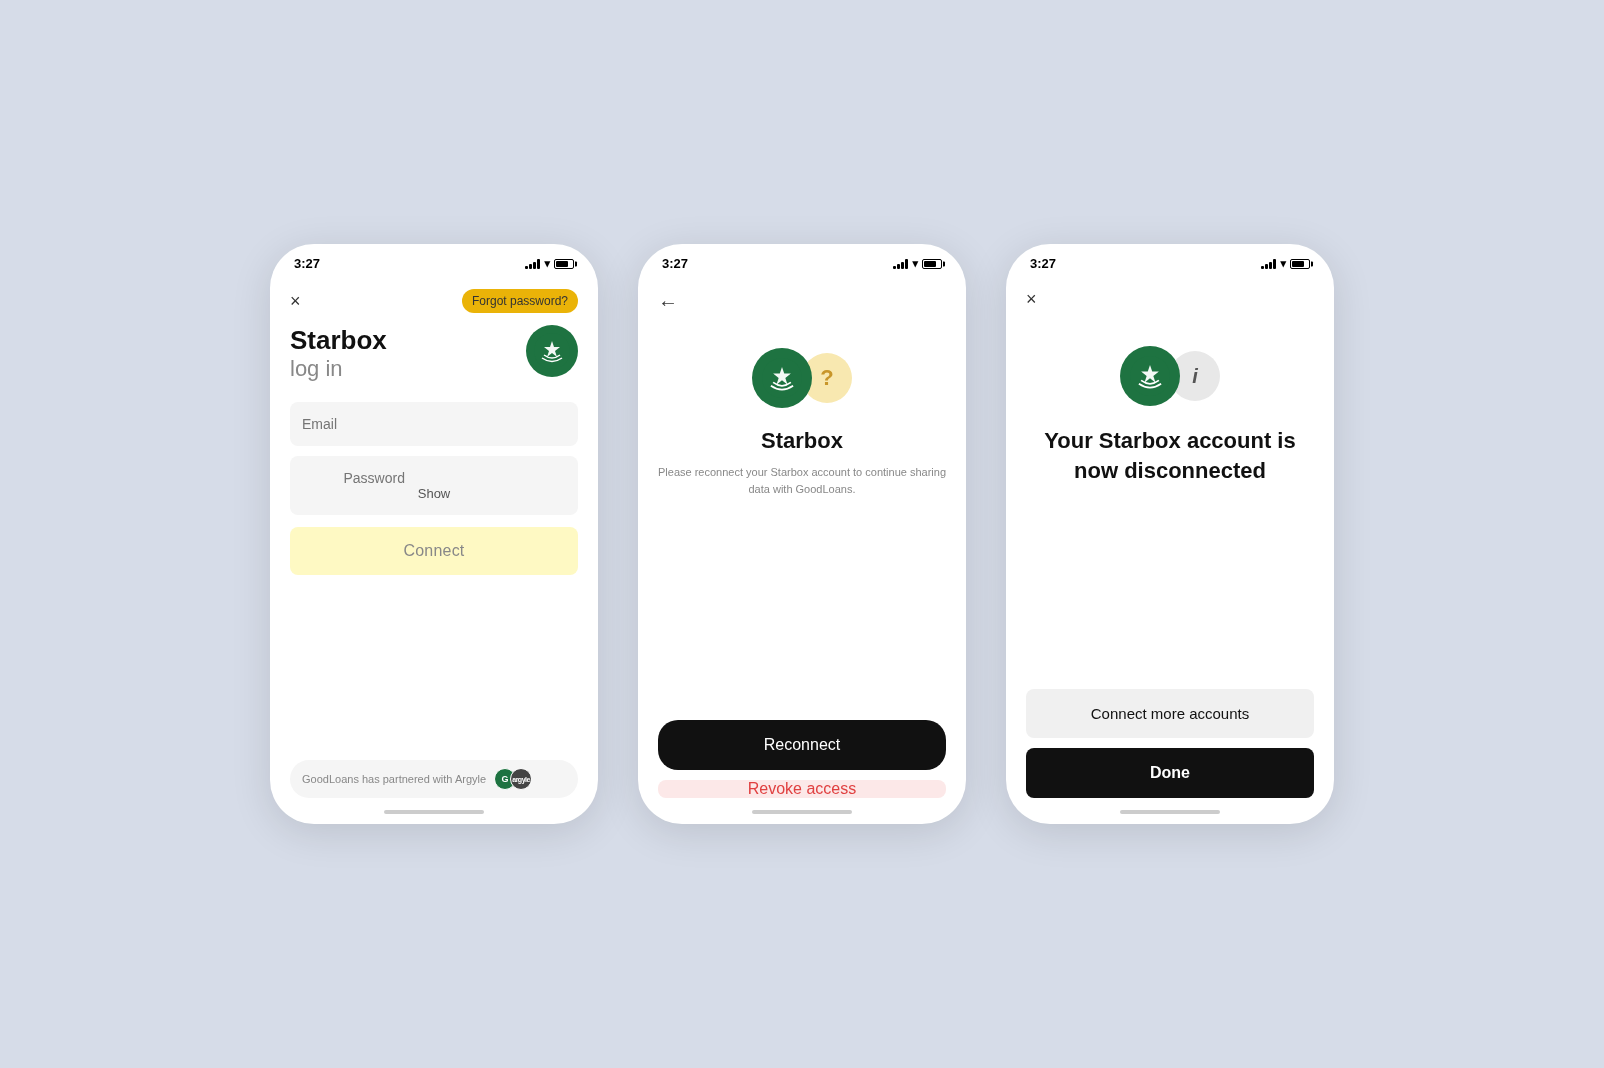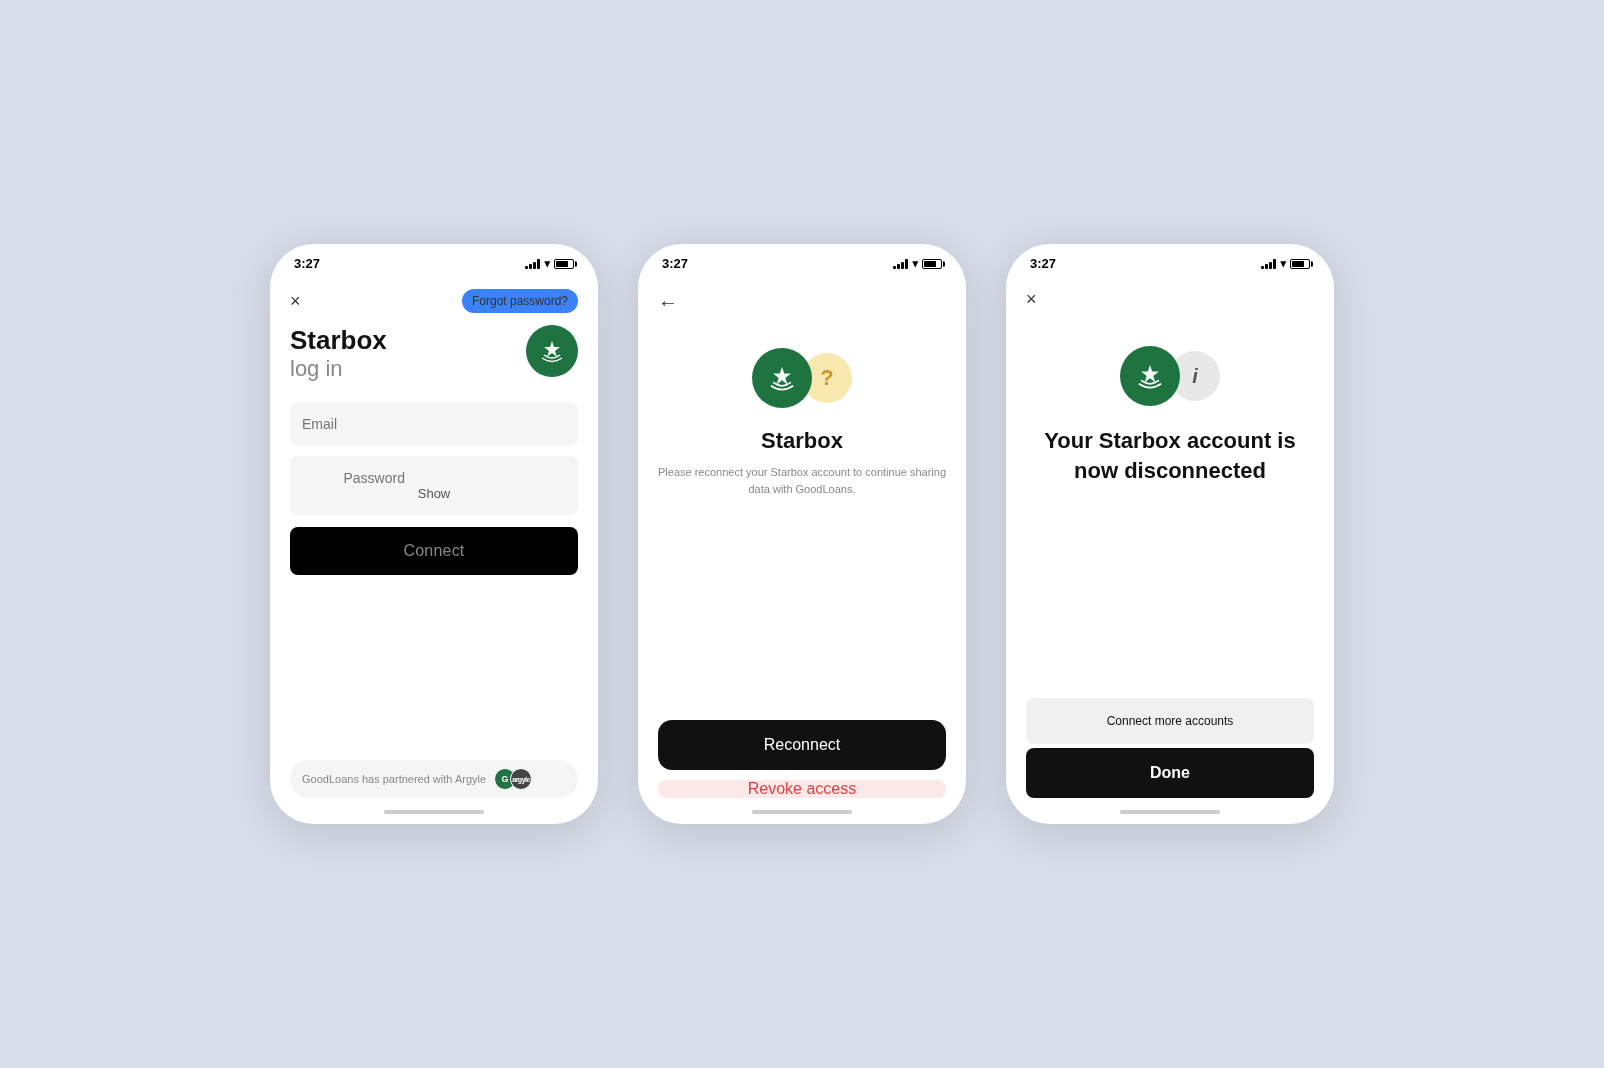--- a/index.html
+++ b/index.html
@@ -110,21 +110,21 @@
     }
     .close-btn {
       font-size: 18px;
       color: #333;
       cursor: pointer;
       font-weight: 300;
     }
     .forgot-btn {
       font-size: 12px;
       color: #333;
-      background: #3b82f6;
+      background: #eab308;
       border: none;
       padding: 5px 10px;
       border-radius: 14px;
       cursor: pointer;
     }
     .brand-section {
       display: flex;
       justify-content: space-between;
       align-items: flex-start;
       margin-bottom: 20px;
@@ -180,21 +180,21 @@
       color: #999;
       outline: none;
     }
     .show-btn {
       font-size: 13px;
       color: #555;
       cursor: pointer;
       font-weight: 500;
     }
     .connect-btn {
-      background: #000000;
+      background: #fef9c3;
       color: #888;
       border: none;
       border-radius: 8px;
       padding: 15px;
       width: 100%;
       font-size: 16px;
       font-weight: 500;
       cursor: pointer;
       letter-spacing: 0.2px;
     }
@@ -313,21 +313,21 @@
       margin-bottom: 0;
     }
     .bottom-actions {
       margin-top: auto;
       padding-bottom: 0;
     }
     .reconnect-btn {
       background: #111;
       color: #fff;
       border: none;
-      border-radius: 14px;
+      border-radius: 20px;
       padding: 16px;
       width: 100%;
       font-size: 16px;
       font-weight: 500;
       cursor: pointer;
       margin-bottom: 10px;
     }
     .revoke-btn {
       background: #fce8e8;
       color: #e04040;
@@ -350,24 +350,24 @@
       line-height: 1.35;
       margin-bottom: 0;
     }
     .connect-more-btn {
       background: #f0f0f0;
       color: #111;
       border: none;
       border-radius: 8px;
       padding: 16px;
       width: 100%;
-      font-size: 12px;
+      font-size: 15px;
       font-weight: 500;
       cursor: pointer;
-      margin-bottom: 4px;
+      margin-bottom: 10px;
     }
     .done-btn {
       background: #111;
       color: #fff;
       border: none;
       border-radius: 8px;
       padding: 16px;
       width: 100%;
       font-size: 16px;
       font-weight: 700;

